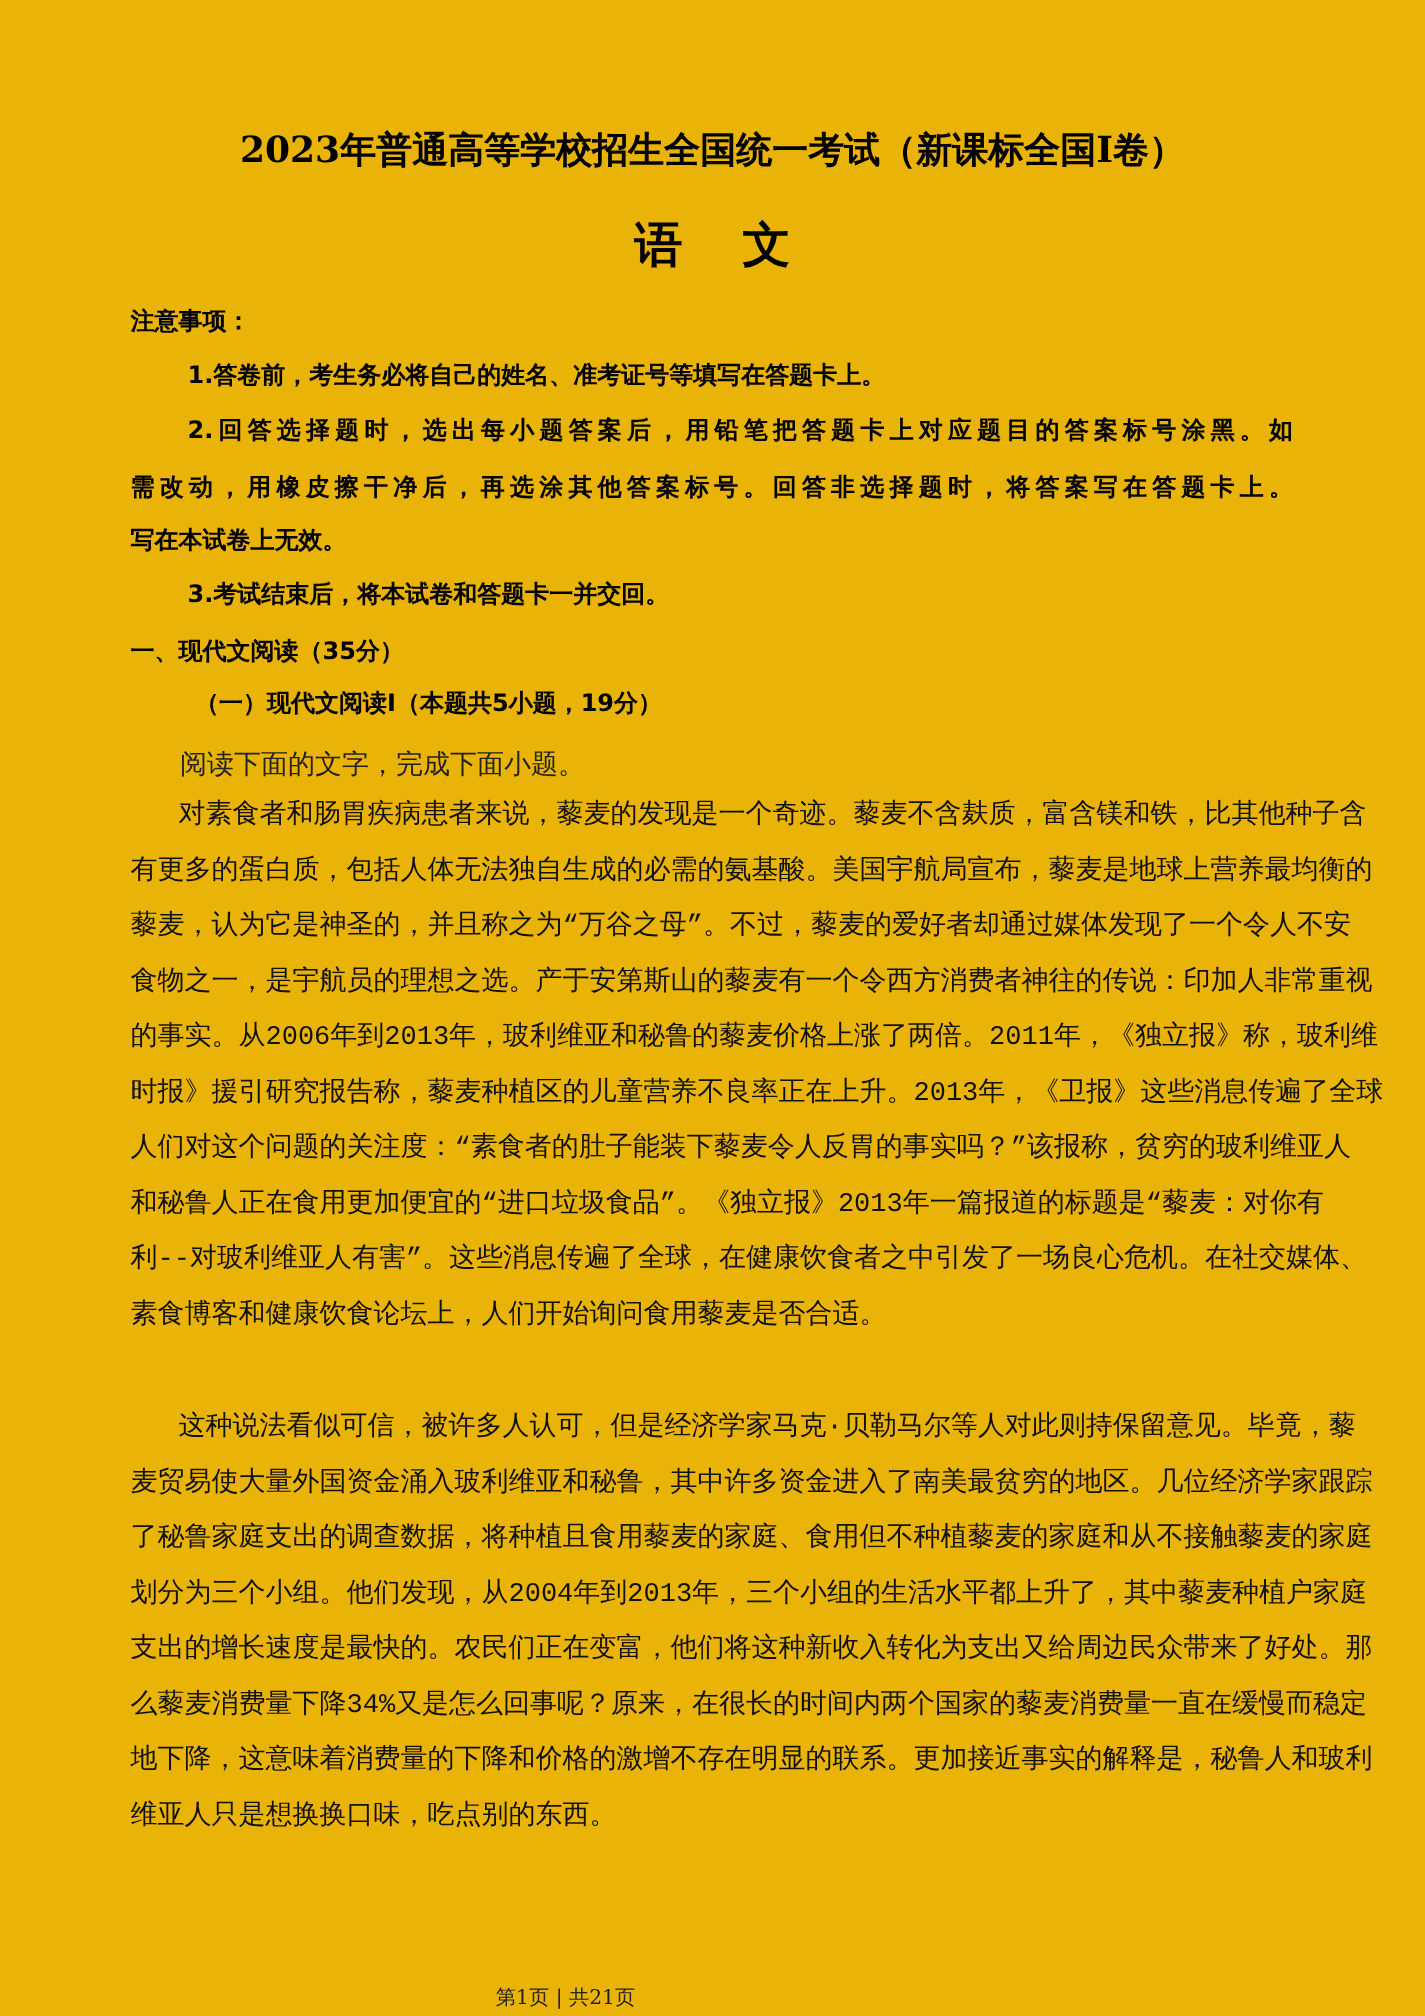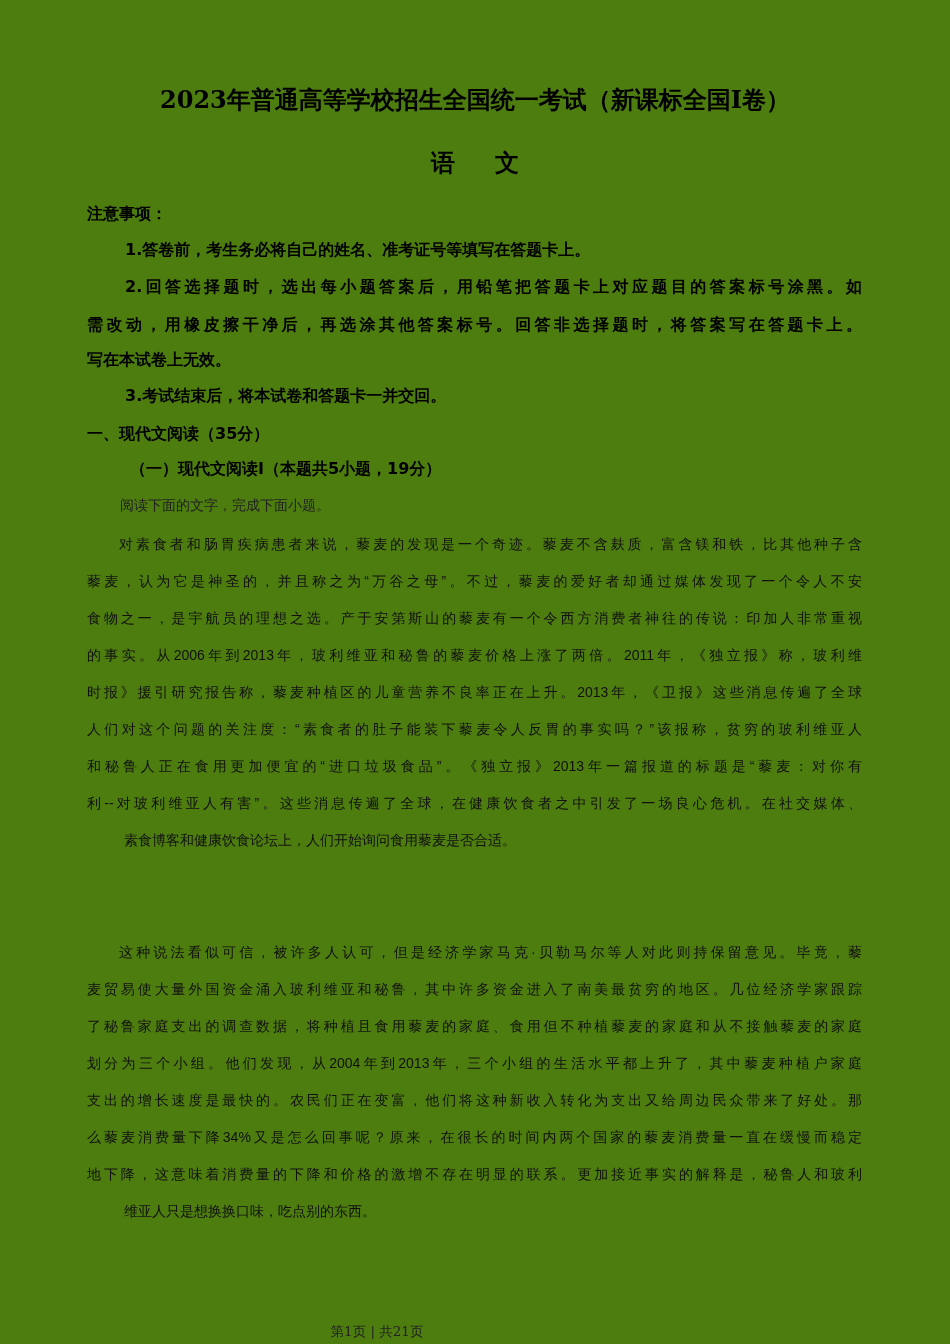--- a/index.html
+++ b/index.html
@@ -1,48 +1,48 @@
 <!DOCTYPE html>
 <html><head>
 <meta charset="utf-8">
 <style>
   html, body { margin: 0; padding: 0; background: #ffffff; }
   body { width: 950px; height: 1344px; position: relative; overflow: hidden; color: #000; }
-  .page { position: absolute; left: 0; top: 0; width: 950px; height: 1344px; background: #4d7c0f; }
+  .page { position: absolute; left: 0; top: 0; width: 950px; height: 1344px; background: #eab308; }
   .title {
     position: absolute; left: 0; width: 950px; top: 84px; text-align: center;
     font-family: "DejaVu Serif", "Liberation Serif", serif; font-weight: bold; font-size: 24px;
     line-height: 32px; letter-spacing: 0px;
   }
   .subject {
     position: absolute; left: 0; width: 950px; top: 146px; text-align: center;
-    font-family: "DejaVu Serif", "Liberation Serif", serif; font-weight: bold; font-size: 24px;
+    font-family: "DejaVu Serif", "Liberation Serif", serif; font-weight: bold; font-size: 32px;
     line-height: 34px; word-spacing: 0; letter-spacing: 0;
   }
   .subject span { display: inline-block; margin: 0 20px; }
   .bold-block { font-family: "DejaVu Sans", "Liberation Sans", sans-serif; font-weight: bold; font-size: 16px; }
   .line { position: absolute; left: 87px; width: 775px; white-space: nowrap; }
   .indent { left: 125px; }
   .indent2 { left: 130px; }
   .notice-head { top: 204px; }
   .n1 { top: 240px; }
   .n2 { top: 277px; }
   .n2b { top: 315px; }
   .n2c { top: 350px; }
   .n3 { top: 386px; }
   .sec1 { top: 424px; }
   .sec1a { top: 459px; }
   .justify { text-align: justify; text-align-last: justify; }
   .body-text {
-    font-family: Liberation Sans, sans-serif; font-size: 14px; color: #111;
+    font-family: Liberation Mono, monospace; font-size: 18px; color: #111;
   }
   .instr { top: 497px; left: 120px; color: #222; }
   .para { position: absolute; left: 87px; width: 775px; }
   .para .pl { display: block; height: 37px; line-height: 22px; white-space: nowrap; text-align: justify; text-align-last: justify; }
-  .para .pl.last { text-align-last: left; margin-left: 37px; }
+  .para .pl.last { text-align-last: left; }
   .para .pl.first { padding-left: 32px; }
   .p1 { top: 533px; }
   .p2 { top: 941px; }
   .footer {
     position: absolute; left: 0; width: 754px; top: 1323px; text-align: center;
     font-family: "DejaVu Serif", "Liberation Serif", serif; font-size: 13.5px; color: #222;
   }
 </style>
 </head>
 <body>
@@ -62,20 +62,21 @@
   <div class="line bold-block n2c">写在本试卷上无效。</div>
   <div class="line bold-block indent n3">3.考试结束后，将本试卷和答题卡一并交回。</div>
 
   <div class="line bold-block sec1">一、现代文阅读（35分）</div>
   <div class="line bold-block indent2 sec1a">（一）现代文阅读Ⅰ（本题共5小题，19分）</div>
 
   <div class="line body-text instr">阅读下面的文字，完成下面小题。</div>
 
   <div class="para body-text p1">
     <span class="pl first">对素食者和肠胃疾病患者来说，藜麦的发现是一个奇迹。藜麦不含麸质，富含镁和铁，比其他种子含</span>
+    <span class="pl">有更多的蛋白质，包括人体无法独自生成的必需的氨基酸。美国宇航局宣布，藜麦是地球上营养最均衡的</span>
     <span class="pl">藜麦，认为它是神圣的，并且称之为“万谷之母”。不过，藜麦的爱好者却通过媒体发现了一个令人不安</span>
     <span class="pl">食物之一，是宇航员的理想之选。产于安第斯山的藜麦有一个令西方消费者神往的传说：印加人非常重视</span>
     <span class="pl">的事实。从2006年到2013年，玻利维亚和秘鲁的藜麦价格上涨了两倍。2011年，《独立报》称，玻利维</span>
     <span class="pl">时报》援引研究报告称，藜麦种植区的儿童营养不良率正在上升。2013年，《卫报》这些消息传遍了全球</span>
     <span class="pl">人们对这个问题的关注度：“素食者的肚子能装下藜麦令人反胃的事实吗？”该报称，贫穷的玻利维亚人</span>
     <span class="pl">和秘鲁人正在食用更加便宜的“进口垃圾食品”。《独立报》2013年一篇报道的标题是“藜麦：对你有</span>
     <span class="pl">利--对玻利维亚人有害”。这些消息传遍了全球，在健康饮食者之中引发了一场良心危机。在社交媒体、</span>
     <span class="pl last">素食博客和健康饮食论坛上，人们开始询问食用藜麦是否合适。</span>
   </div>
 

